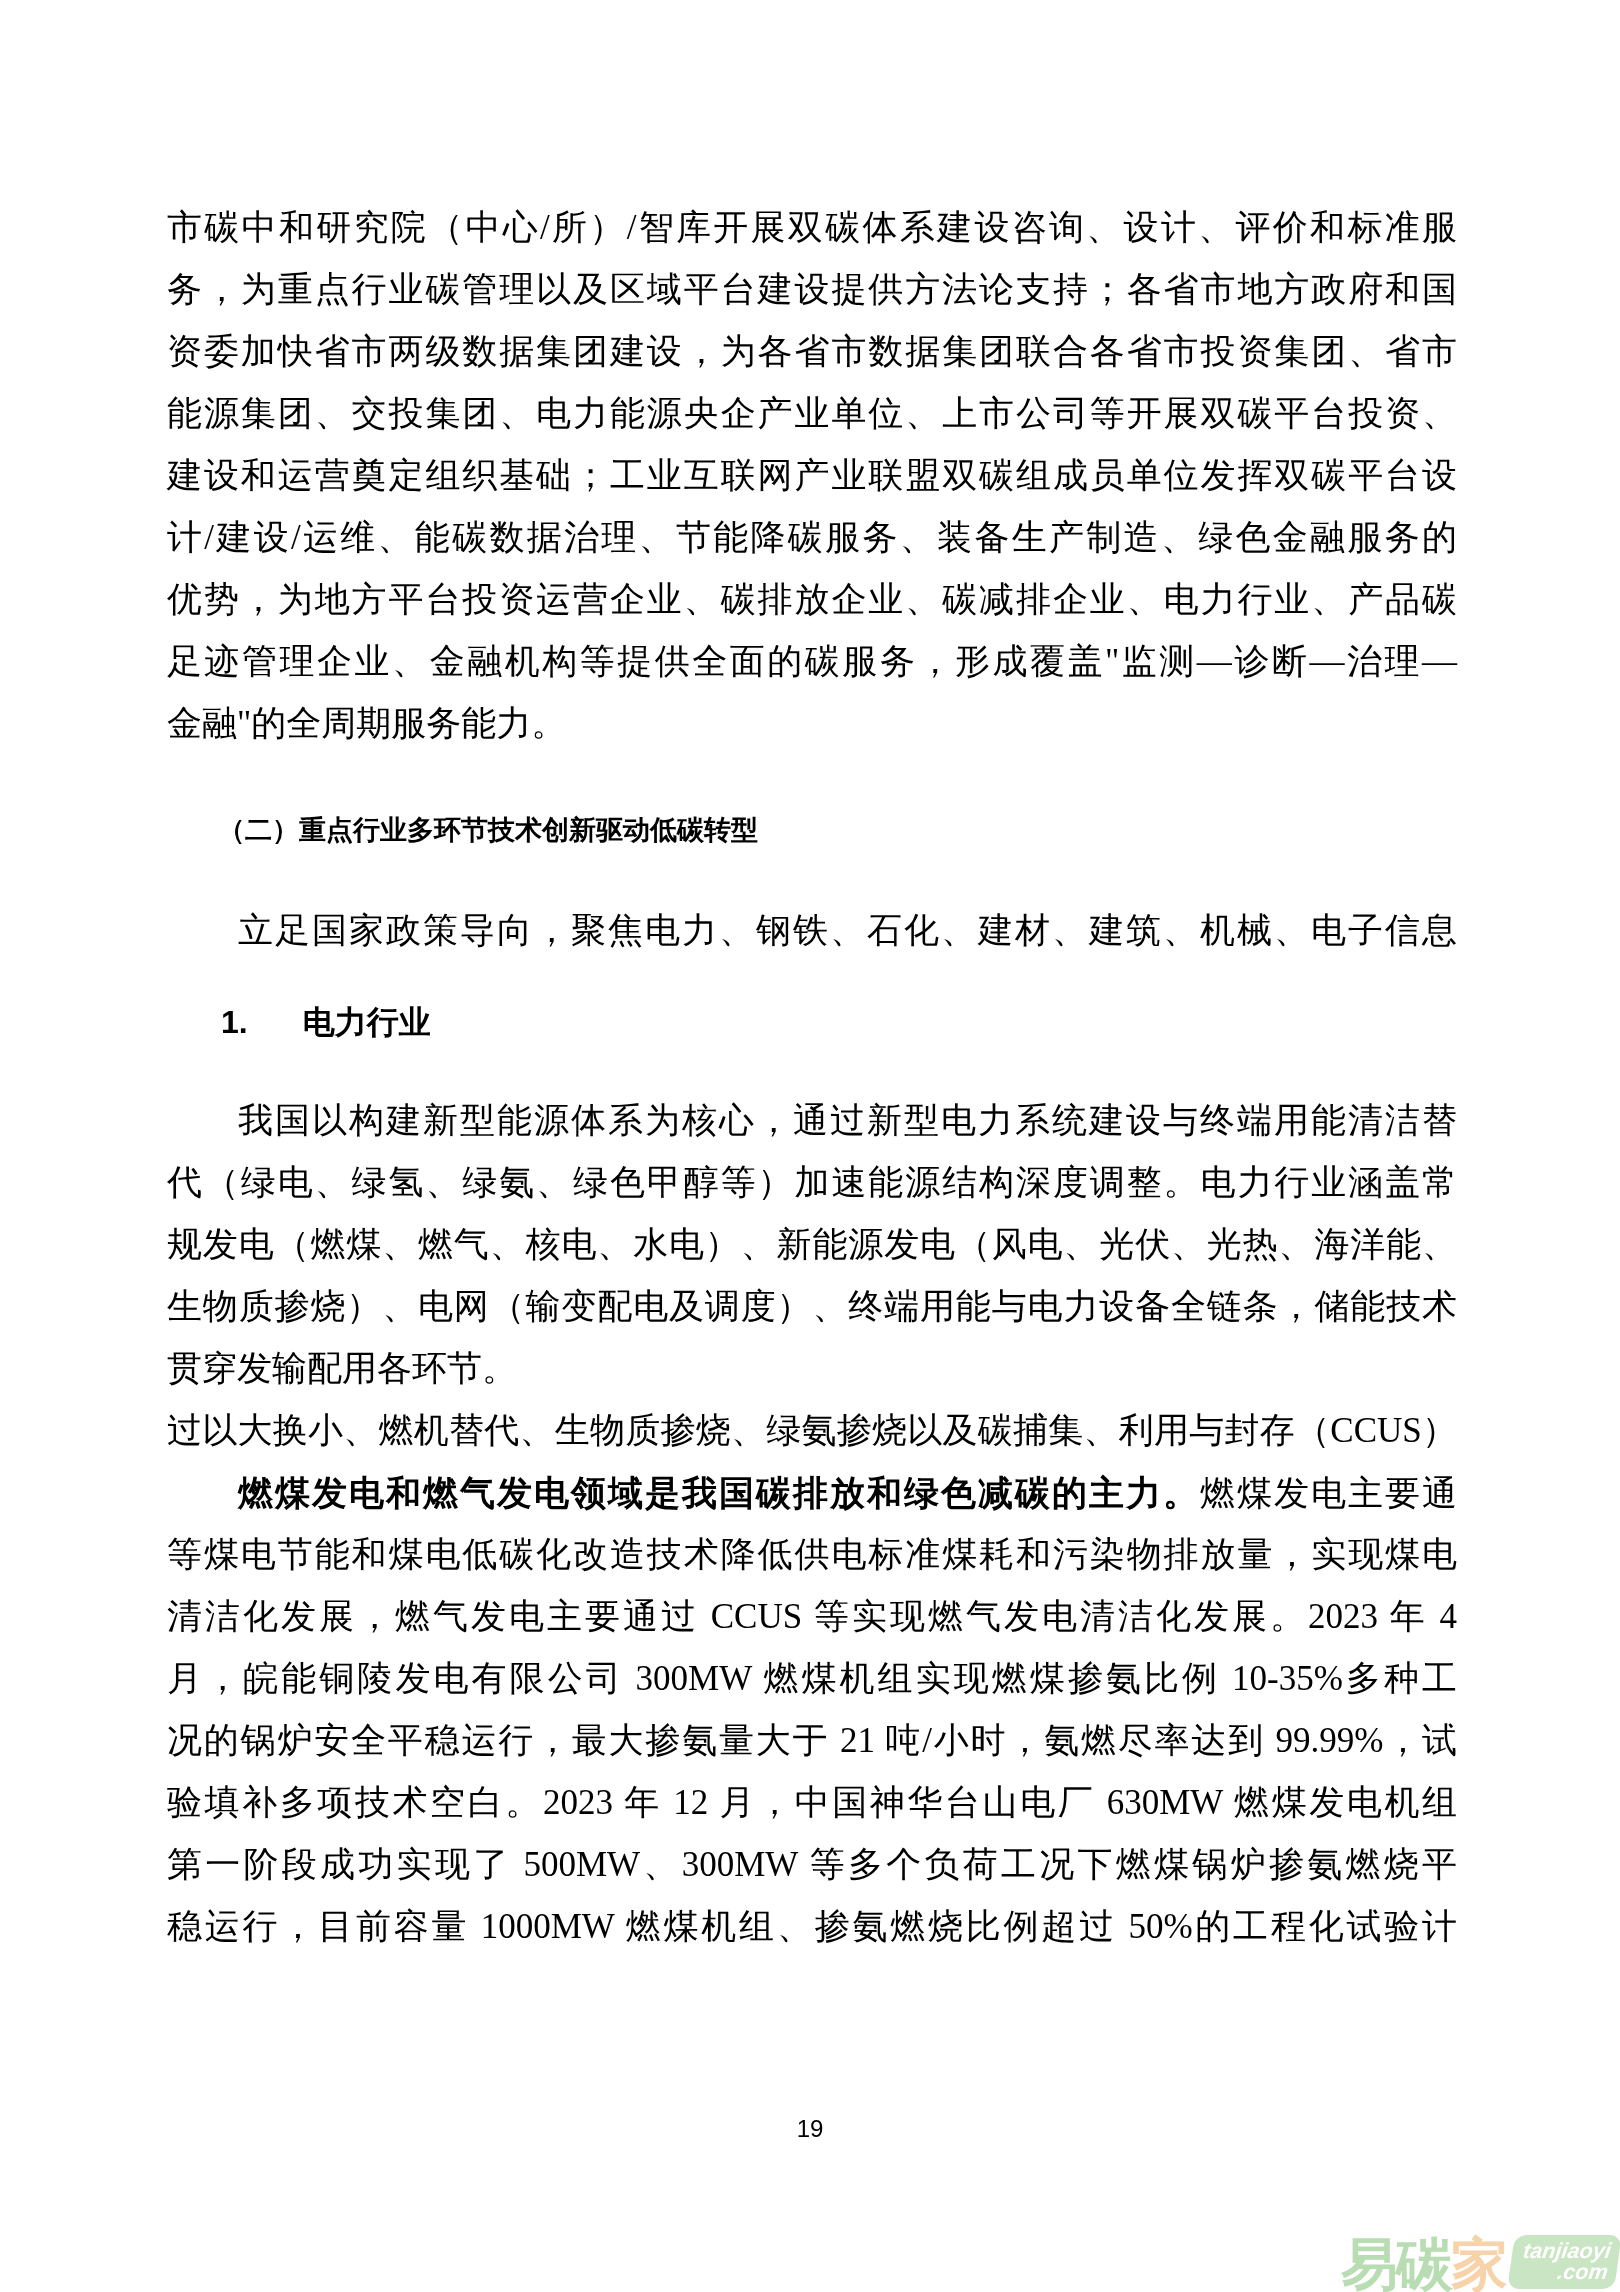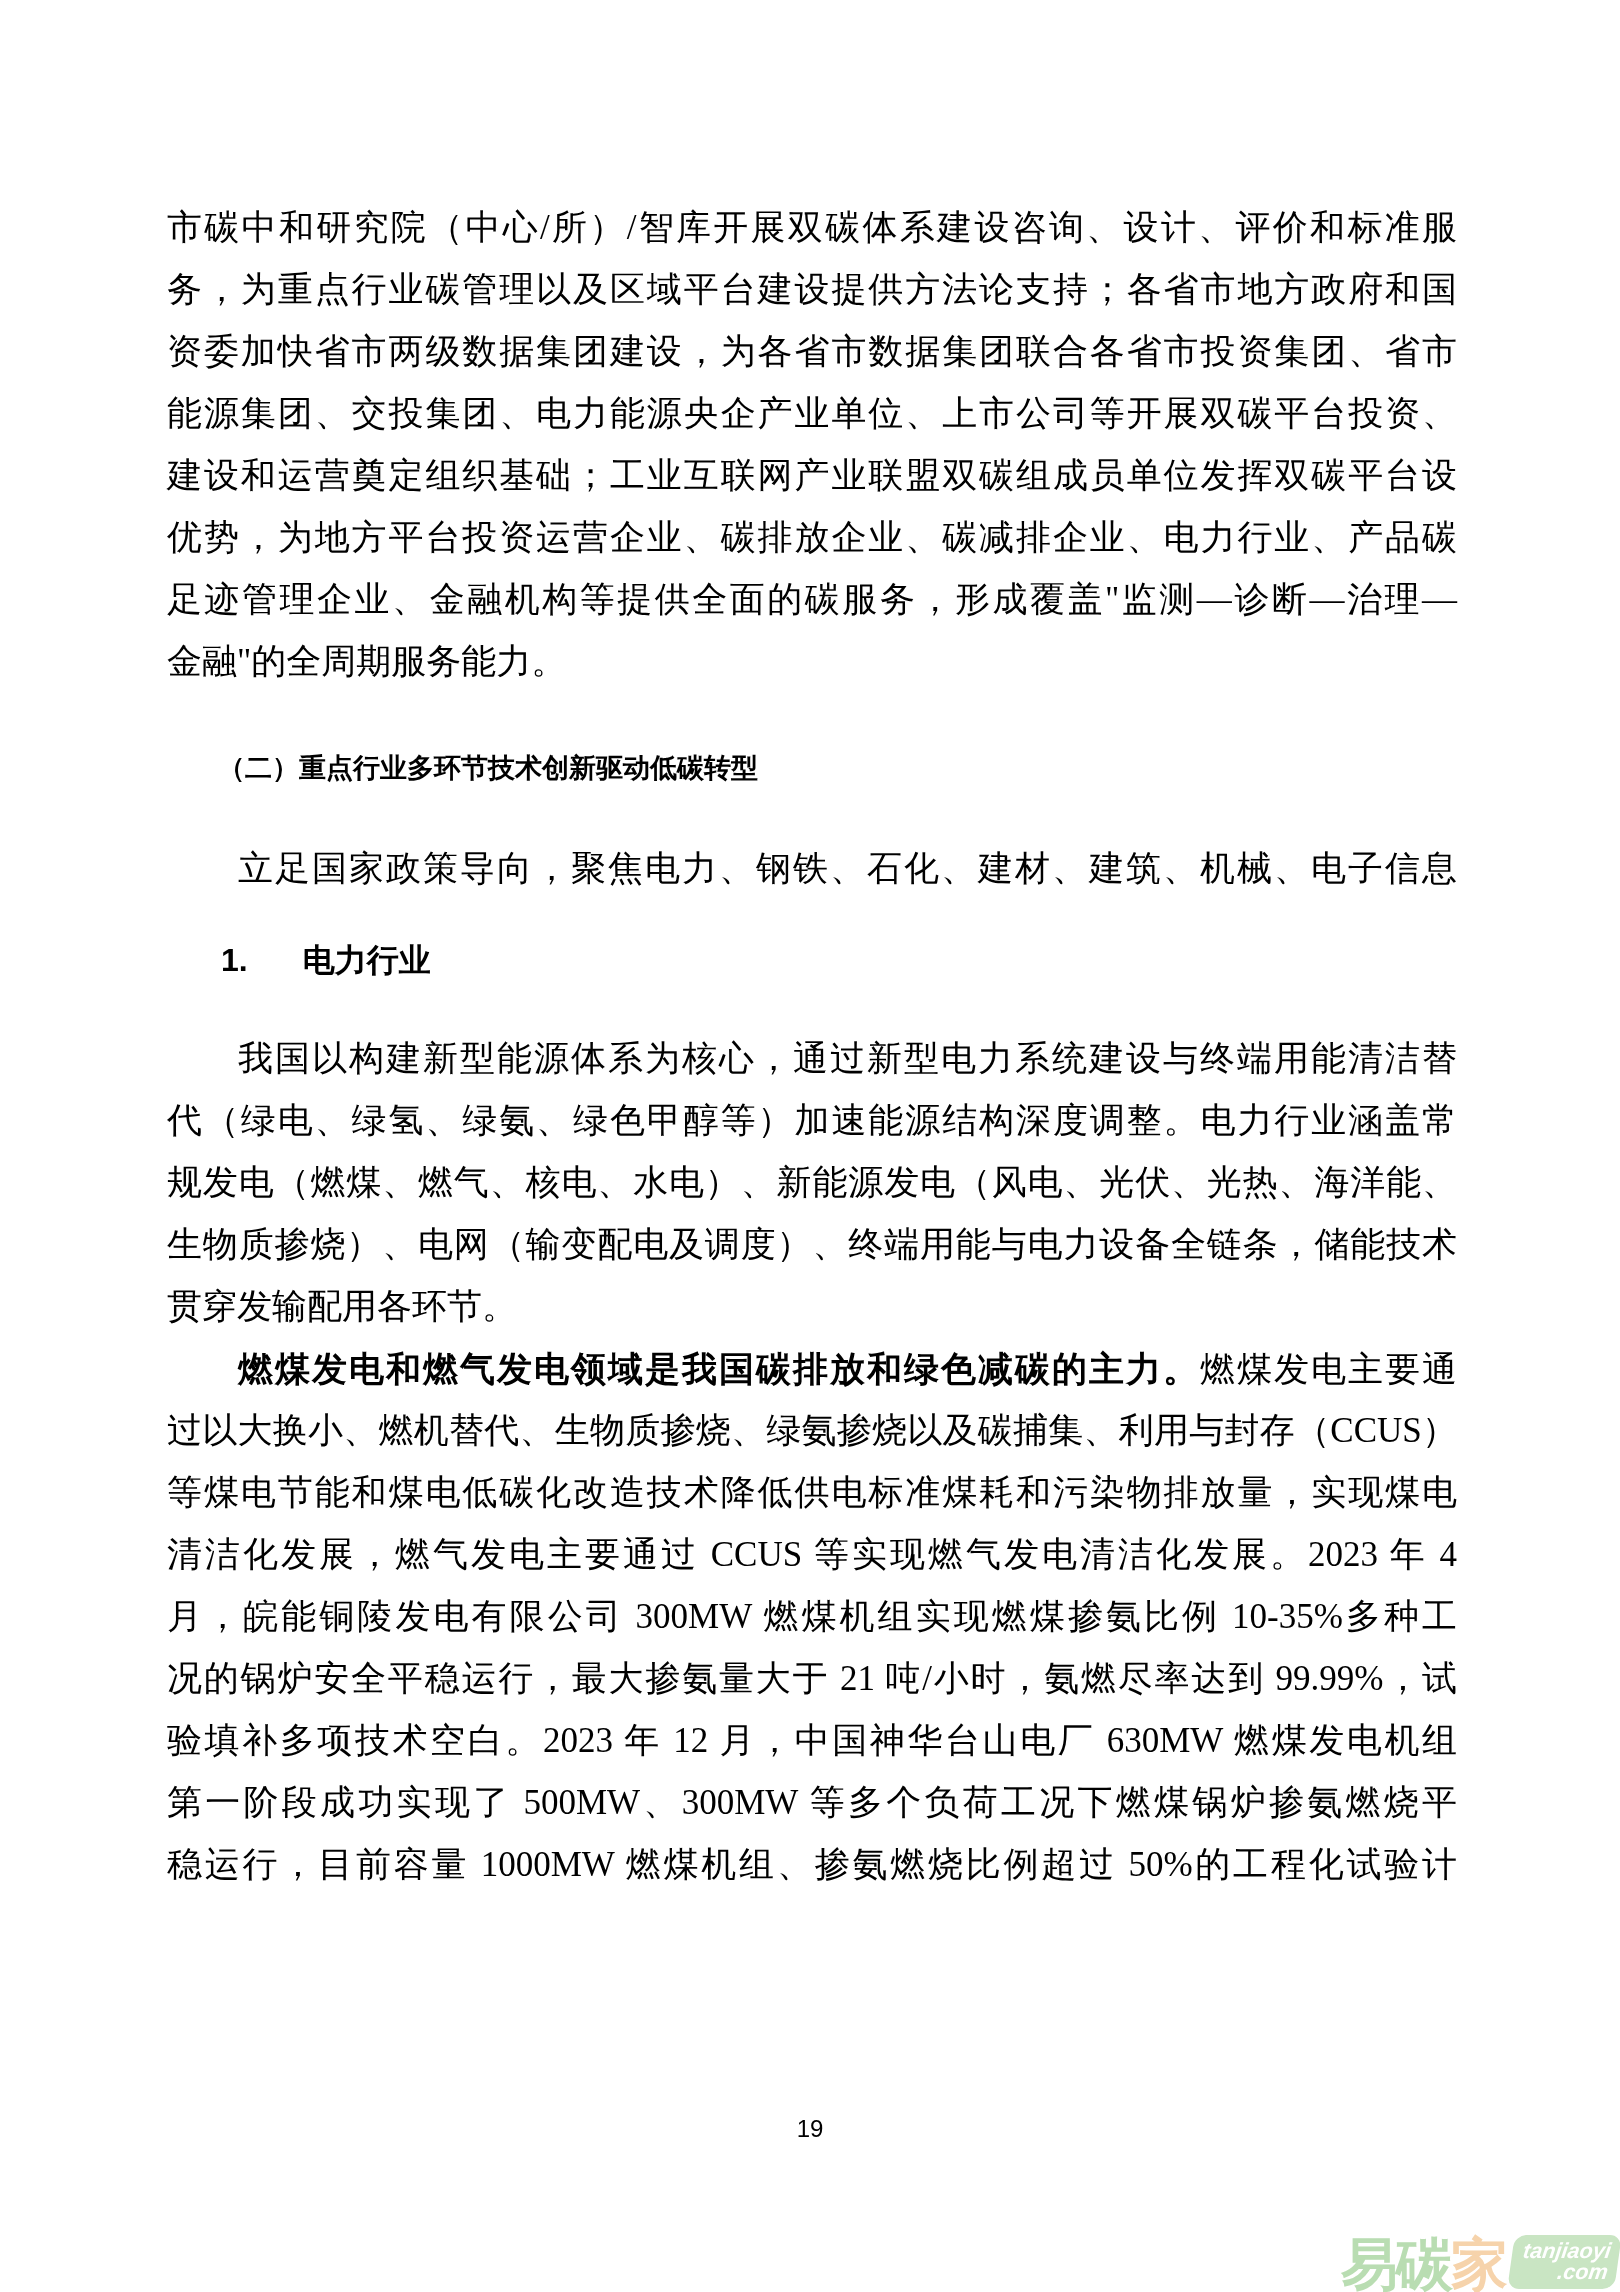--- a/index.html
+++ b/index.html
@@ -93,39 +93,40 @@
 
 <div class="page">
 
   <div class="doc">
       <div class="para">
         <div class="line just">市碳中和研究院（中心/所）/智库开展双碳体系建设咨询、设计、评价和标准服</div>
         <div class="line just">务，为重点行业碳管理以及区域平台建设提供方法论支持；各省市地方政府和国</div>
         <div class="line just">资委加快省市两级数据集团建设，为各省市数据集团联合各省市投资集团、省市</div>
         <div class="line just">能源集团、交投集团、电力能源央企产业单位、上市公司等开展双碳平台投资、</div>
         <div class="line just">建设和运营奠定组织基础；工业互联网产业联盟双碳组成员单位发挥双碳平台设</div>
+        <div class="line just">计/建设/运维、能碳数据治理、节能降碳服务、装备生产制造、绿色金融服务的</div>
         <div class="line just">优势，为地方平台投资运营企业、碳排放企业、碳减排企业、电力行业、产品碳</div>
         <div class="line just">足迹管理企业、金融机构等提供全面的碳服务，形成覆盖"监测—诊断—治理—</div>
         <div class="line">金融"的全周期服务能力。</div>
       </div>
       <div class="h2">（二）重点行业多环节技术创新驱动低碳转型</div>
       <div class="para">
         <div class="line just indent">立足国家政策导向，聚焦电力、钢铁、石化、建材、建筑、机械、电子信息</div>
       </div>
       <div class="h3"><span class="h3-num">1.</span><span>电力行业</span></div>
       <div class="para">
         <div class="line just indent">我国以构建新型能源体系为核心，通过新型电力系统建设与终端用能清洁替</div>
         <div class="line just">代（绿电、绿氢、绿氨、绿色甲醇等）加速能源结构深度调整。电力行业涵盖常</div>
         <div class="line just">规发电（燃煤、燃气、核电、水电）、新能源发电（风电、光伏、光热、海洋能、</div>
         <div class="line just">生物质掺烧）、电网（输变配电及调度）、终端用能与电力设备全链条，储能技术</div>
         <div class="line">贯穿发输配用各环节。</div>
       </div>
       <div class="para">
+        <div class="line just">过以大换小、燃机替代、生物质掺烧、绿氨掺烧以及碳捕集、利用与封存（CCUS）</div>
         <div class="line just indent"><span class="lead-bold">燃煤发电和燃气发电领域是我国碳排放和绿色减碳的主力。</span><span>燃煤发电主要通</span></div>
-        <div class="line just">过以大换小、燃机替代、生物质掺烧、绿氨掺烧以及碳捕集、利用与封存（CCUS）</div>
         <div class="line just">等煤电节能和煤电低碳化改造技术降低供电标准煤耗和污染物排放量，实现煤电</div>
         <div class="line just">清洁化发展，燃气发电主要通过 CCUS 等实现燃气发电清洁化发展。2023 年 4</div>
         <div class="line just">月，皖能铜陵发电有限公司 300MW 燃煤机组实现燃煤掺氨比例 10-35%多种工</div>
         <div class="line just">况的锅炉安全平稳运行，最大掺氨量大于 21 吨/小时，氨燃尽率达到 99.99%，试</div>
         <div class="line just">验填补多项技术空白。2023 年 12 月，中国神华台山电厂 630MW 燃煤发电机组</div>
         <div class="line just">第一阶段成功实现了 500MW、300MW 等多个负荷工况下燃煤锅炉掺氨燃烧平</div>
         <div class="line just">稳运行，目前容量 1000MW 燃煤机组、掺氨燃烧比例超过 50%的工程化试验计</div>
       </div>
     </div>
 

